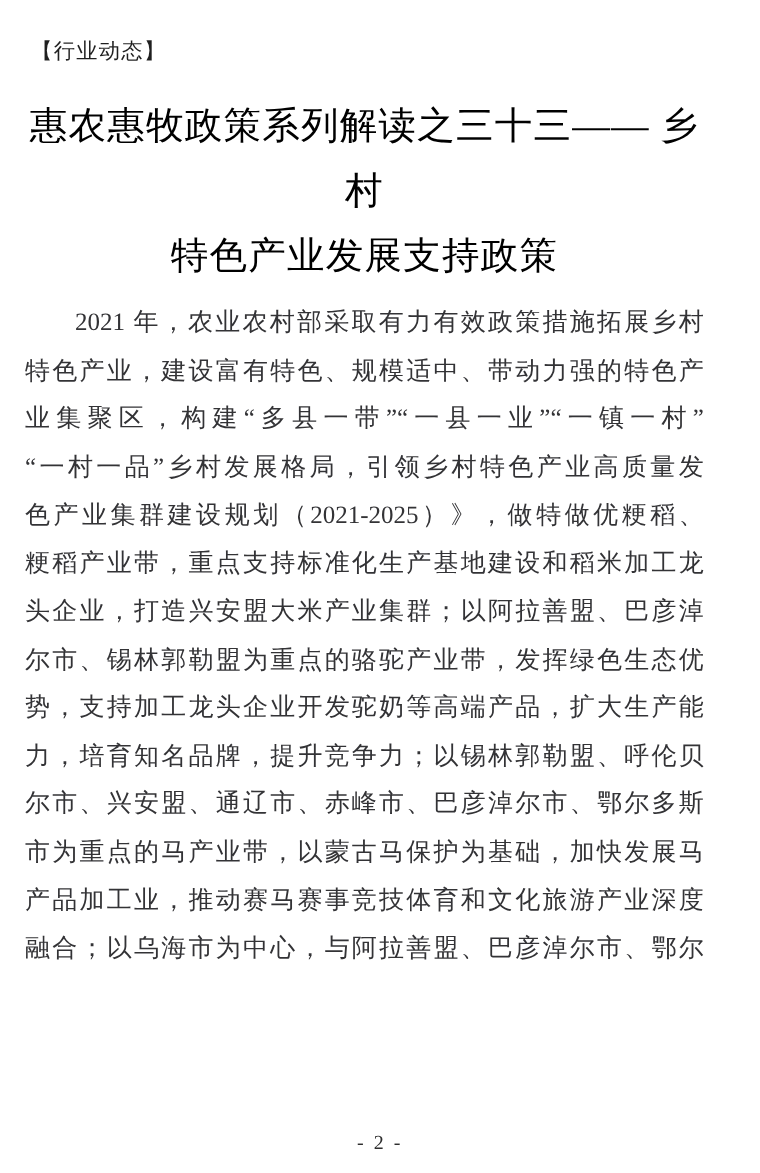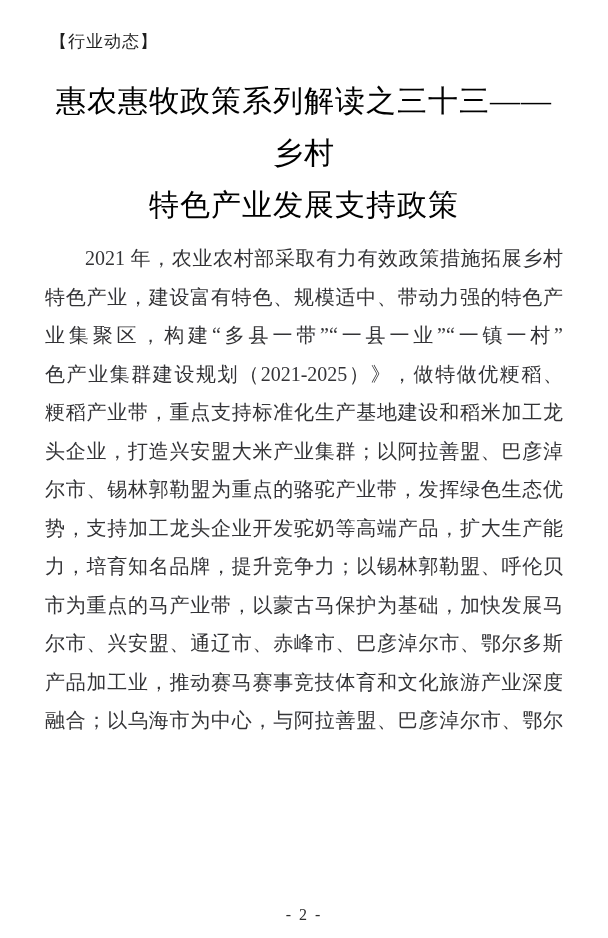--- a/index.html
+++ b/index.html
@@ -5,21 +5,21 @@
   html, body {
     margin: 0;
     padding: 0;
     background: #ffffff;
   }
   .page {
     position: relative;
     width: 608px;
     height: 938px;
     box-sizing: border-box;
-    padding: 28px 45px 0 45px;
+    padding: 28px 45px 0 20px;
     background: #ffffff;
     overflow: hidden;
     font-family: "Liberation Serif", "DejaVu Serif", serif;
   }
   .section-tag {
     font-family: "DejaVu Sans", "Liberation Sans", sans-serif;
     font-size: 17px;
     line-height: 26px;
     color: #1f1f1f;
     padding-left: 5px;
@@ -72,27 +72,28 @@
 
   <div class="doc-title">
     <div class="title-line">惠农惠牧政策系列解读之三十三—— 乡村</div>
     <div class="title-line">特色产业发展支持政策</div>
   </div>
 
   <div class="doc-body">
     <div class="body-line indent">2021 年，农业农村部采取有力有效政策措施拓展乡村</div>
     <div class="body-line">特色产业，建设富有特色、规模适中、带动力强的特色产</div>
     <div class="body-line">业集聚区，构建“多县一带”“一县一业”“一镇一村”</div>
+    <div class="body-line">“一村一品”乡村发展格局，引领乡村特色产业高质量发</div>
     <div class="body-line">色产业集群建设规划（2021-2025）》，做特做优粳稻、</div>
     <div class="body-line">粳稻产业带，重点支持标准化生产基地建设和稻米加工龙</div>
     <div class="body-line">头企业，打造兴安盟大米产业集群；以阿拉善盟、巴彦淖</div>
     <div class="body-line">尔市、锡林郭勒盟为重点的骆驼产业带，发挥绿色生态优</div>
     <div class="body-line">势，支持加工龙头企业开发驼奶等高端产品，扩大生产能</div>
     <div class="body-line">力，培育知名品牌，提升竞争力；以锡林郭勒盟、呼伦贝</div>
+    <div class="body-line">尔市、兴安盟、通辽市、赤峰市、巴彦淖尔市、鄂尔多斯</div>
     <div class="body-line">市为重点的马产业带，以蒙古马保护为基础，加快发展马</div>
-    <div class="body-line">尔市、兴安盟、通辽市、赤峰市、巴彦淖尔市、鄂尔多斯</div>
     <div class="body-line">产品加工业，推动赛马赛事竞技体育和文化旅游产业深度</div>
     <div class="body-line">融合；以乌海市为中心，与阿拉善盟、巴彦淖尔市、鄂尔</div>
   </div>
 
   <div class="page-footer">- 2 -</div>
 
 </div>
 
 </body></html>

